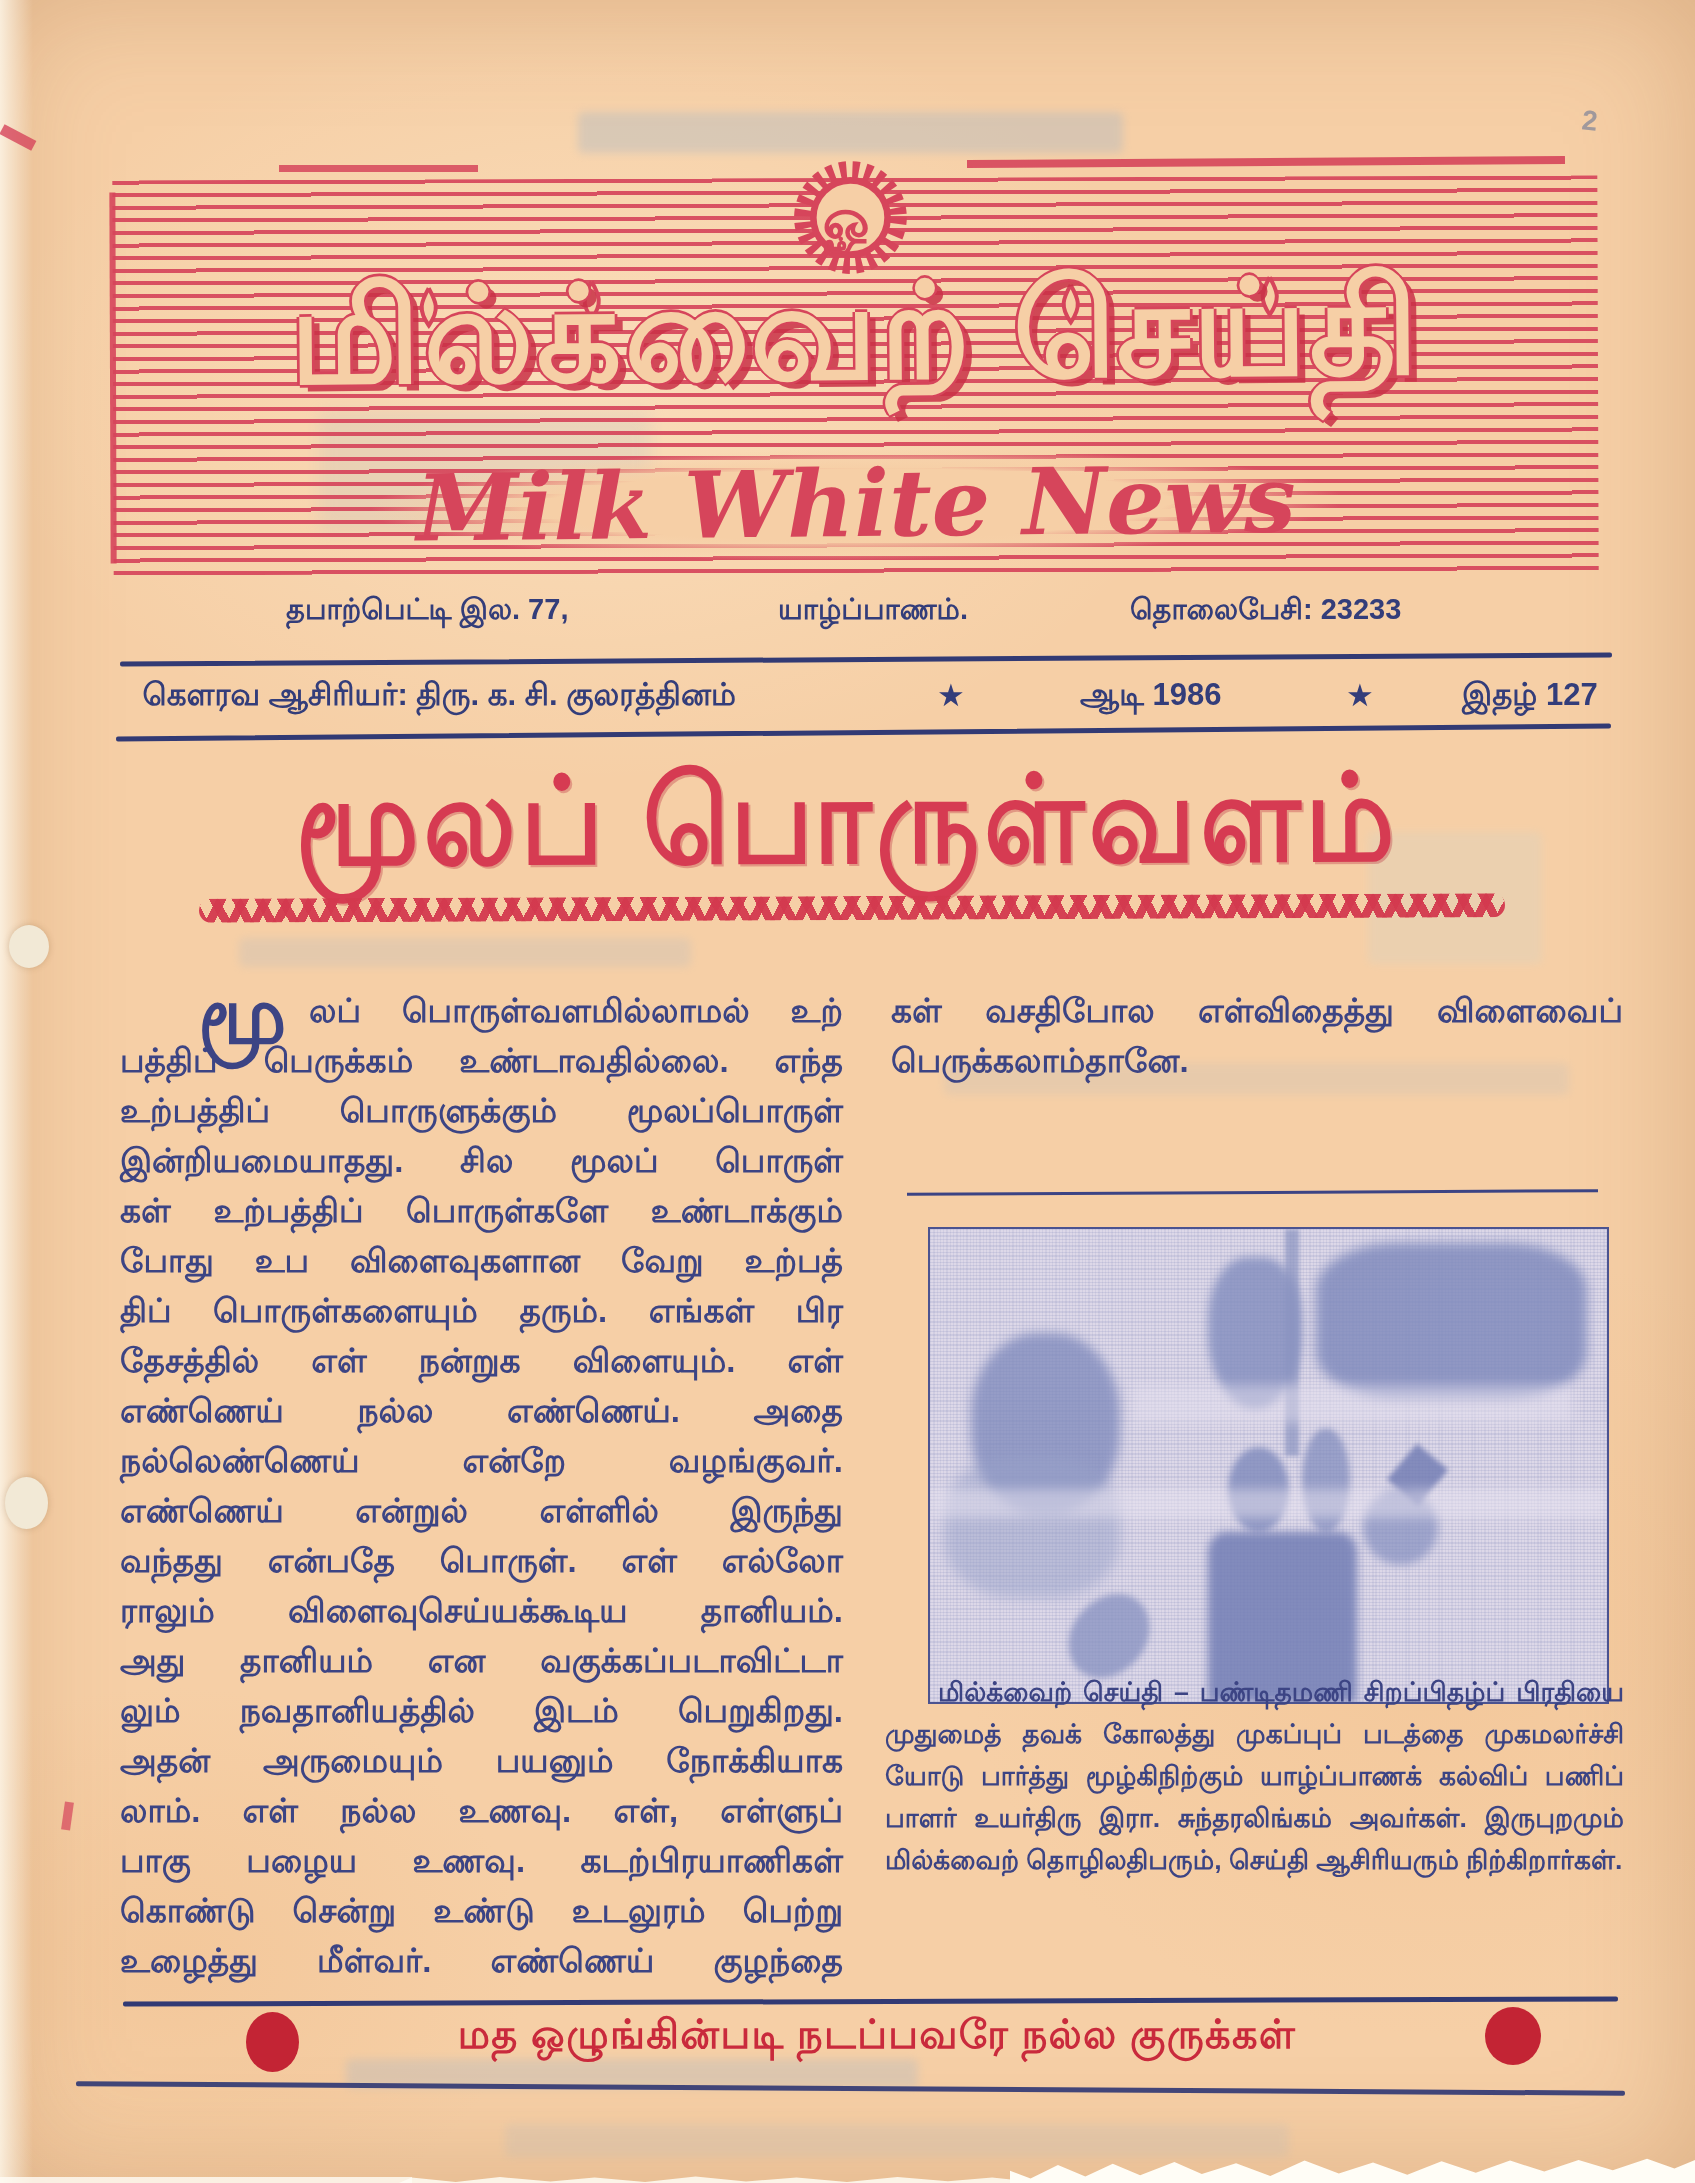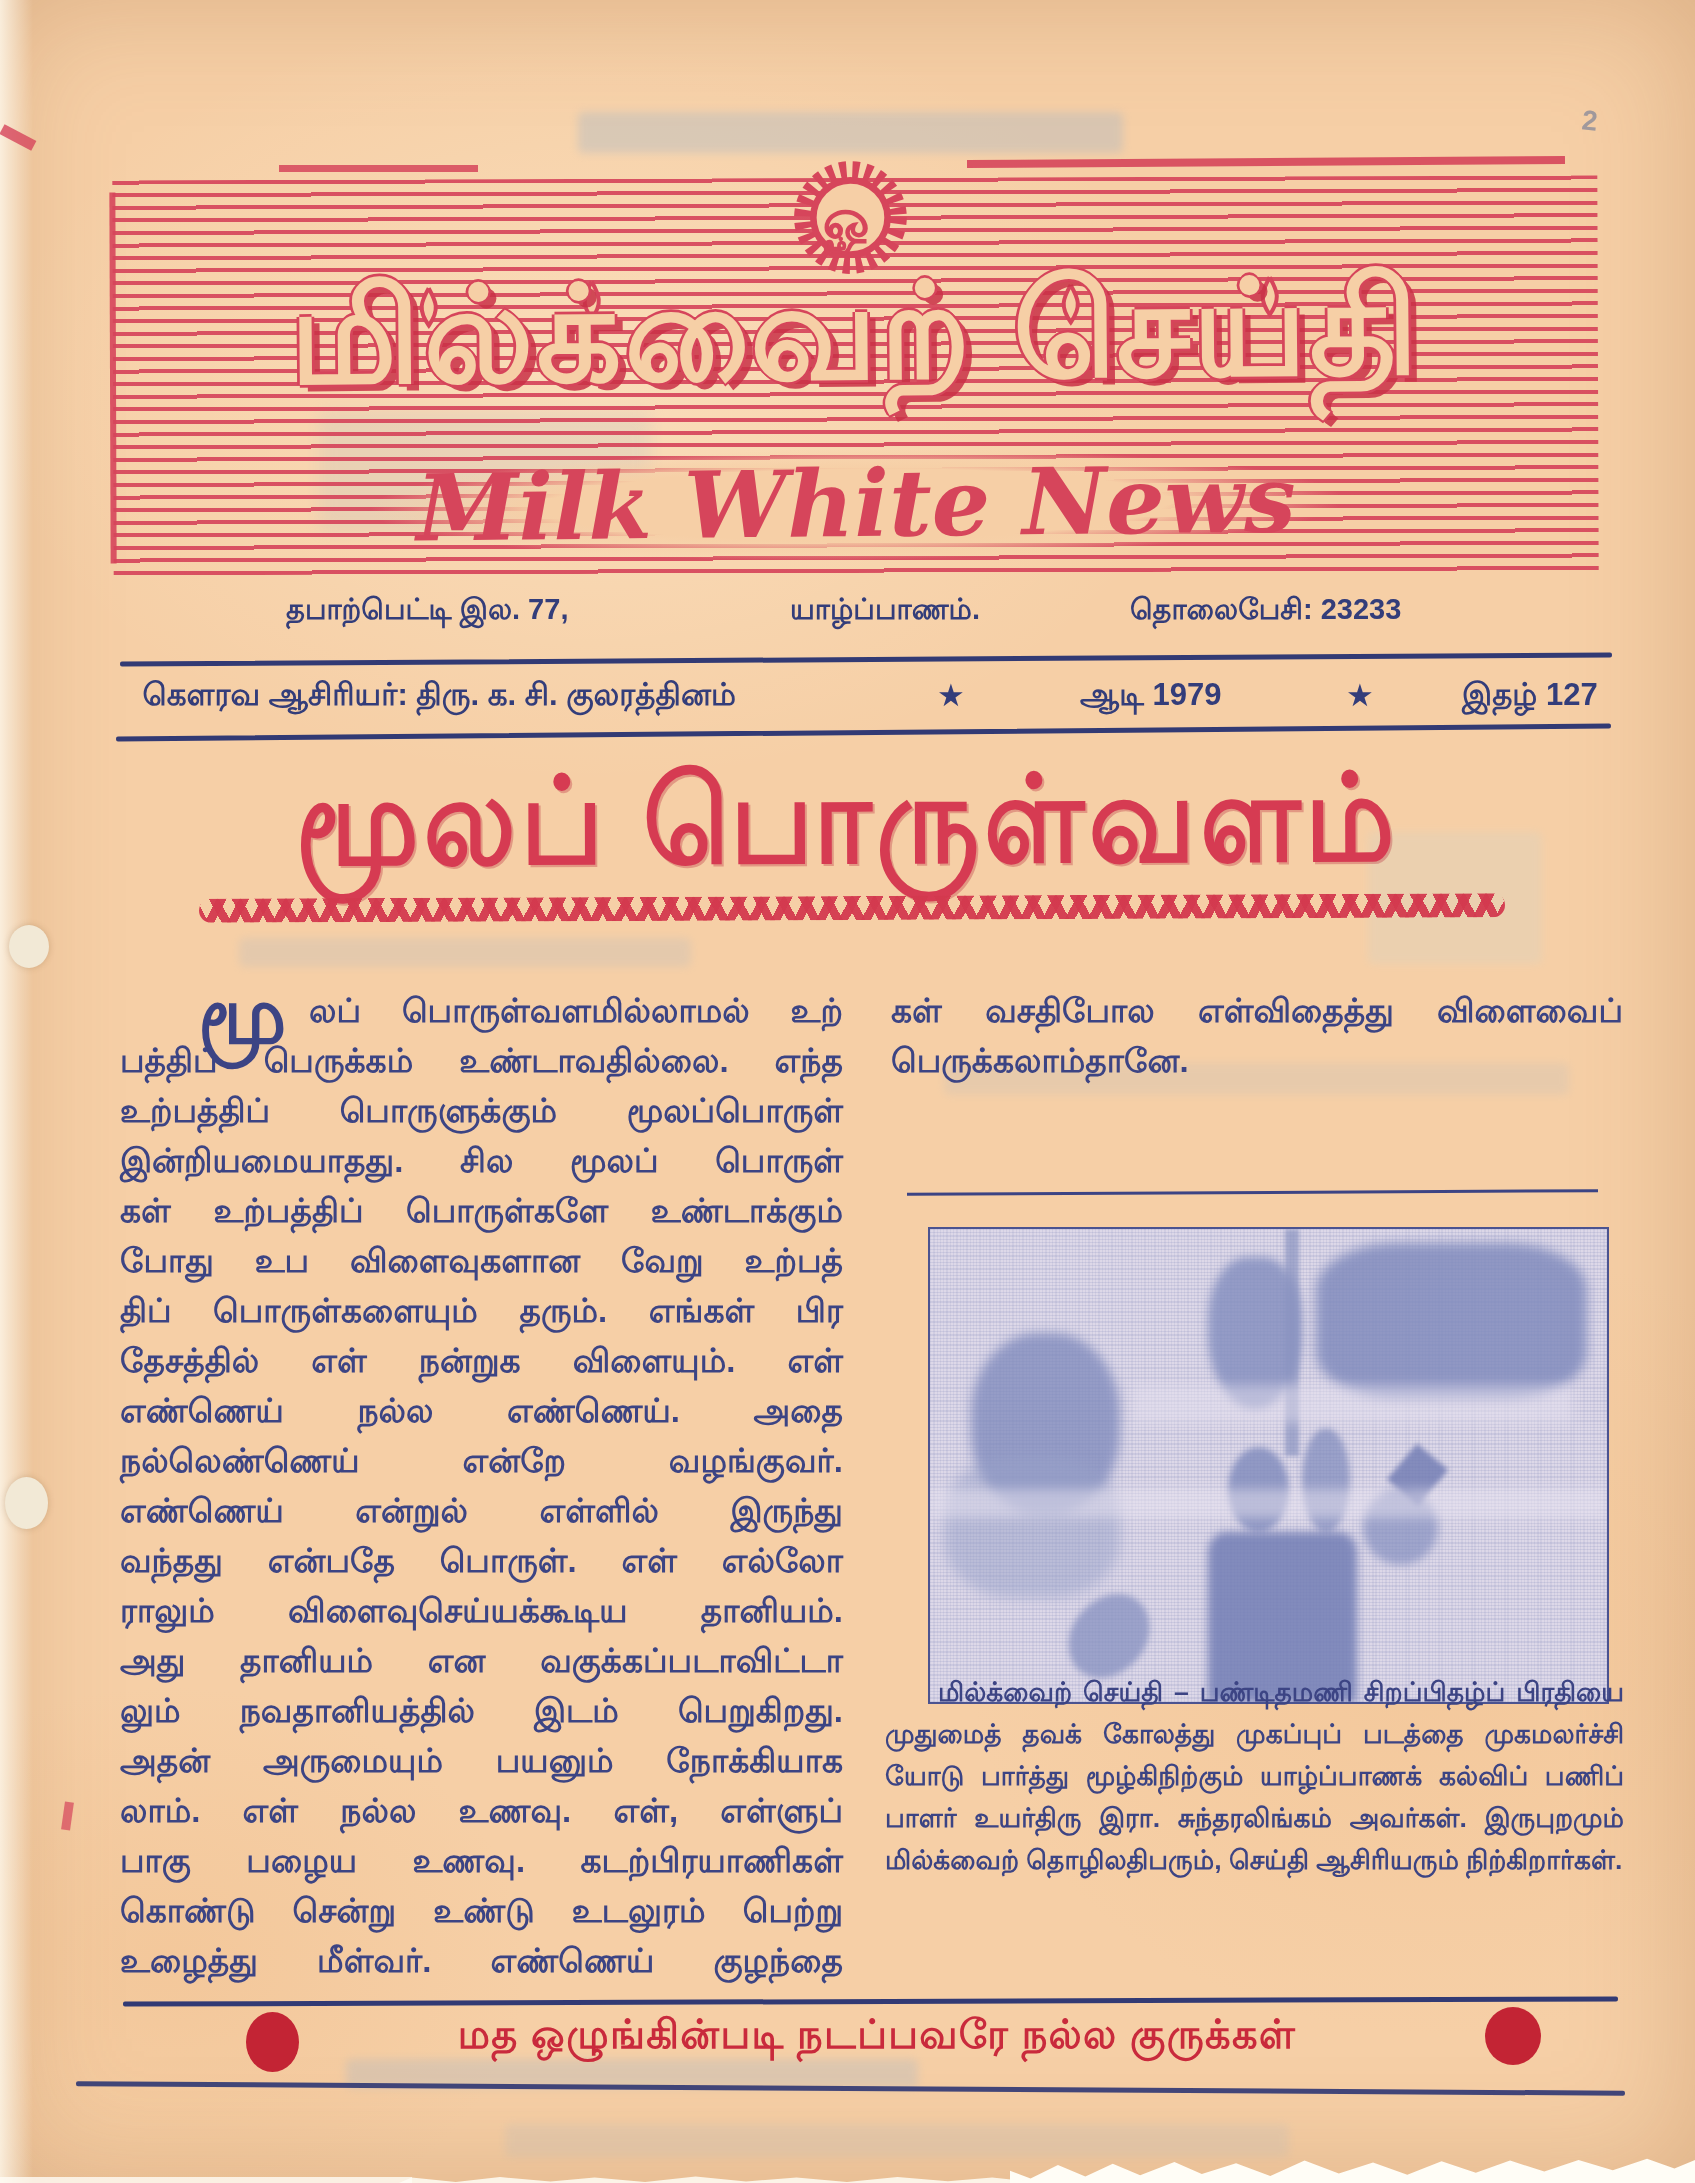--- a/index.html
+++ b/index.html
@@ -165,29 +165,29 @@
       </svg>
 
     <h1 class="tamil-title">மில்க்வைற் செய்தி</h1>
 
     <div class="english-band">
       <h2>Milk White News</h2>
     </div>
   </header>
 
   <span class="addr" style="left:286px;">தபாற்பெட்டி இல. 77,</span>
-  <span class="addr" style="left:778px;margin-left:12px;">யாழ்ப்பாணம்.</span>
+  <span class="addr" style="left:778px;">யாழ்ப்பாணம்.</span>
   <span class="addr" style="left:1130px;">தொலைபேசி:  23233</span>
 
   <div class="rule" style="left:120px;top:657px;width:1492px;height:4.7px;transform:rotate(-.35deg);"></div>
 
   <div class="editor-row">
     <span style="left:6.6px;">கௌரவ ஆசிரியர்: திரு. க. சி. குலரத்தினம்</span>
     <span style="left:801px;">★</span>
-    <span style="left:944px;">ஆடி 1979</span>
+    <span style="left:944px;">ஆடி 1986</span>
     <span style="left:1210px;">★</span>
     <span style="left:1326px;">இதழ் 127</span>
   </div>
 
   <div class="rule" style="left:116px;top:730px;width:1495px;height:5.3px;transform:rotate(-.5deg);"></div>
 
   <h1 class="headline">மூலப் பொருள்வளம்</h1>
   <div class="rope"></div>
 
   <div class="dropcap">மூ</div>

